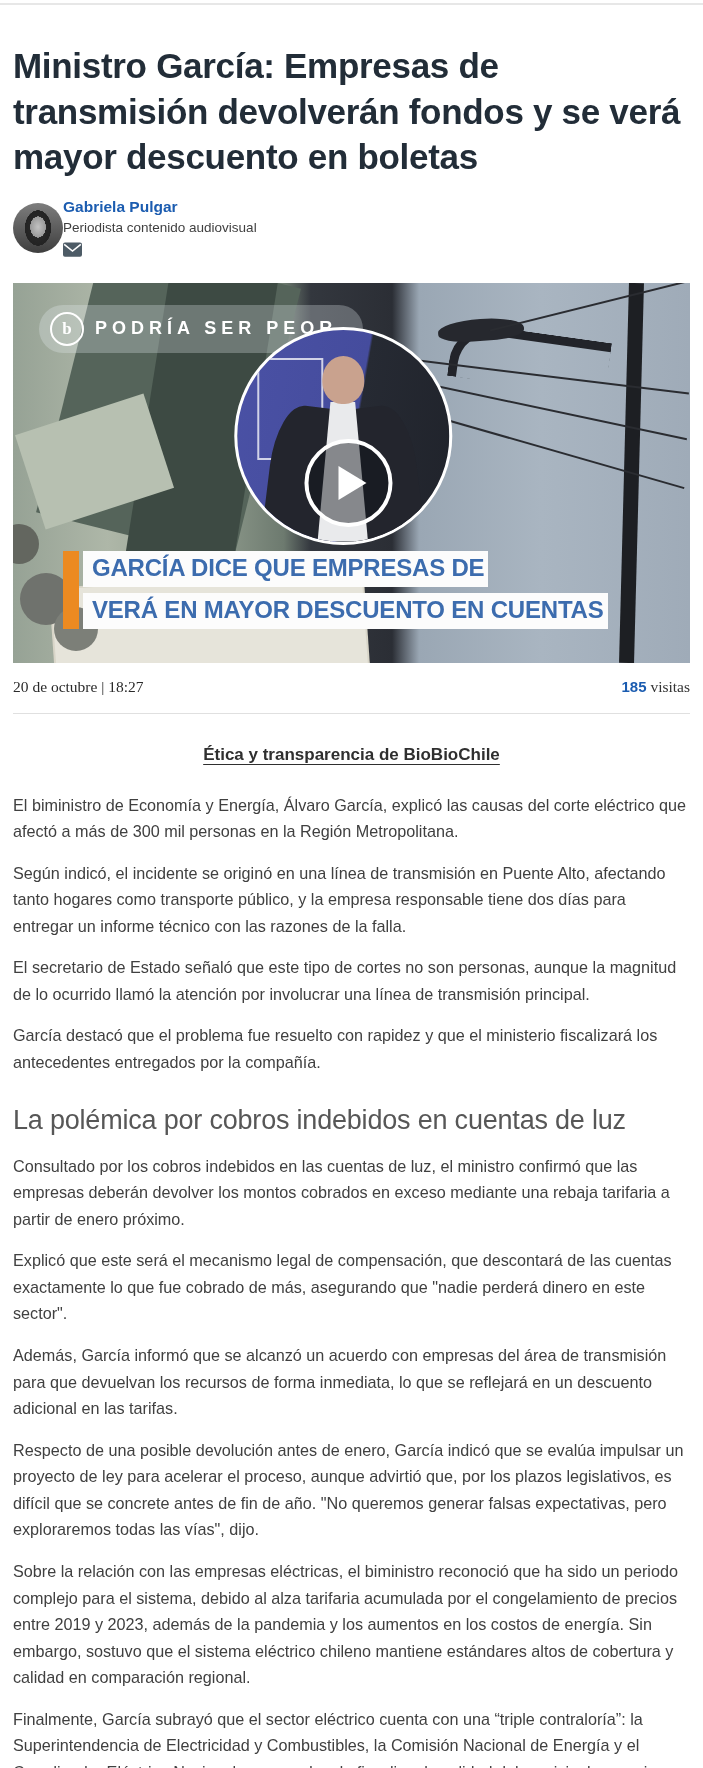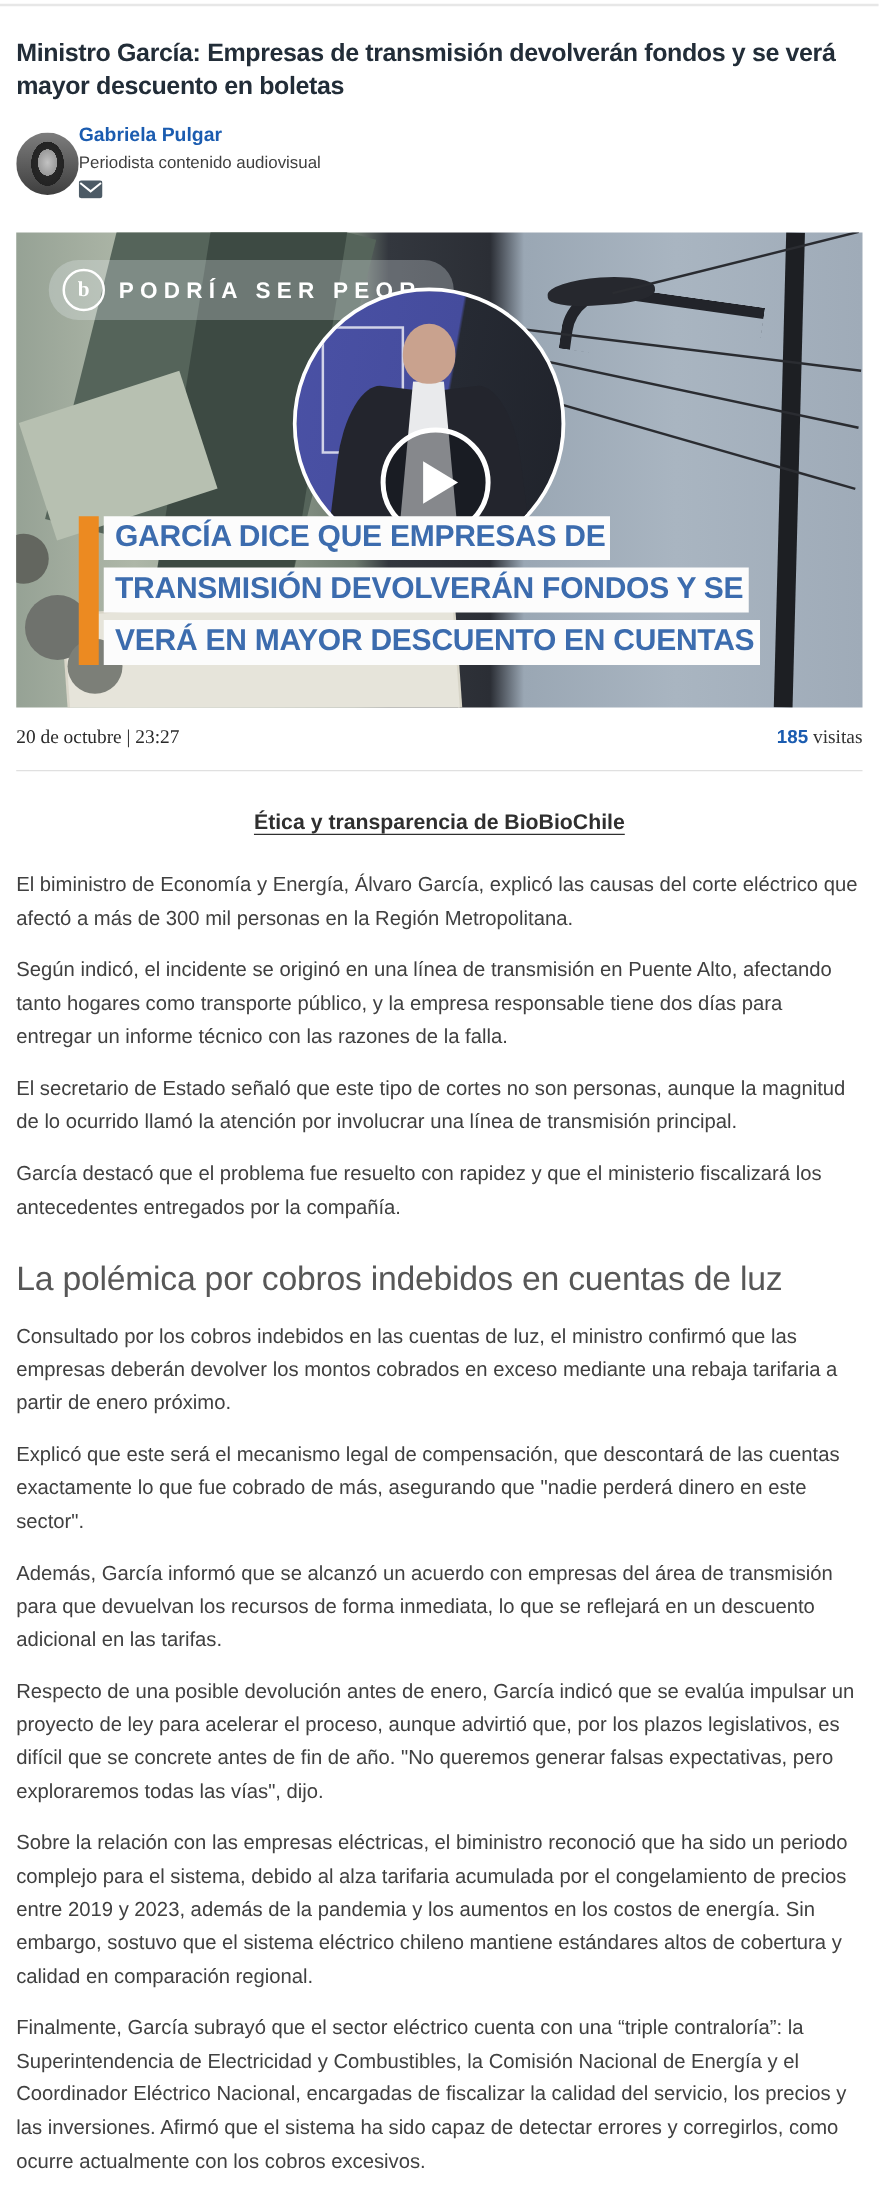--- a/index.html
+++ b/index.html
@@ -1,20 +1,20 @@
 <!DOCTYPE html>
 <html lang="es"><head>
 <meta charset="utf-8">
 <style>
   html,body{margin:0;padding:0;background:#ffffff;}
   body{width:703px;font-family:"Liberation Sans",sans-serif;color:#4d4d4d;}
   .top-border{height:2px;background:#e7e7e7;margin:3px 0 0;}
   .page{padding:0 13px;}
 
-  h1.headline{margin:25px 0 10px;font-size:20px;line-height:1.3;color:#222d38;
+  h1.headline{margin:38px 0 10px;font-size:35px;line-height:1.3;color:#222d38;
     font-weight:700;letter-spacing:-0.3px;}
 
   .author-row{display:flex;margin:16px 0 22px;align-items:center;}
   .avatar{width:50px;height:50px;border-radius:50%;flex:0 0 auto;overflow:hidden;
     background:
       radial-gradient(ellipse 11px 15px at 50% 48%, #c2c2c2 0%, #9a9a9a 70%, rgba(0,0,0,0) 71%),
       radial-gradient(ellipse 20px 27px at 50% 50%, #2d2d2d 0%, #232323 65%, rgba(0,0,0,0) 66%),
       linear-gradient(180deg,#7d7d7d,#3e3e3e);}
   .author-name{display:inline-block;color:#1b5cb0;font-weight:700;font-size:15.5px;
     text-decoration:none;margin-top:2px;}
@@ -150,28 +150,27 @@
     </div>
 
     <div class="play-btn">
       <div class="play-tri"></div>
     </div>
 
     <div class="caption">
       <div class="cap-bar"></div>
       <div class="cap-lines">
         <span>GARCÍA DICE QUE EMPRESAS DE</span>
-        <span>TRANSMISIÓN DEVOLVERÁN FONDOS Y SE</span>
         <span>VERÁ EN MAYOR DESCUENTO EN CUENTAS</span>
       </div>
     </div>
   </div>
 
   <div class="meta-row">
-    <div class="meta-date">20 de octubre | 23:27</div>
+    <div class="meta-date">20 de octubre | 18:27</div>
     <div class="views"><b>185</b><span> visitas</span></div>
   </div>
 
   <hr class="sep">
 
   <div class="ethics">
     <a href="#">Ética y transparencia de BioBioChile</a>
   </div>
 
   <div class="body-copy">

